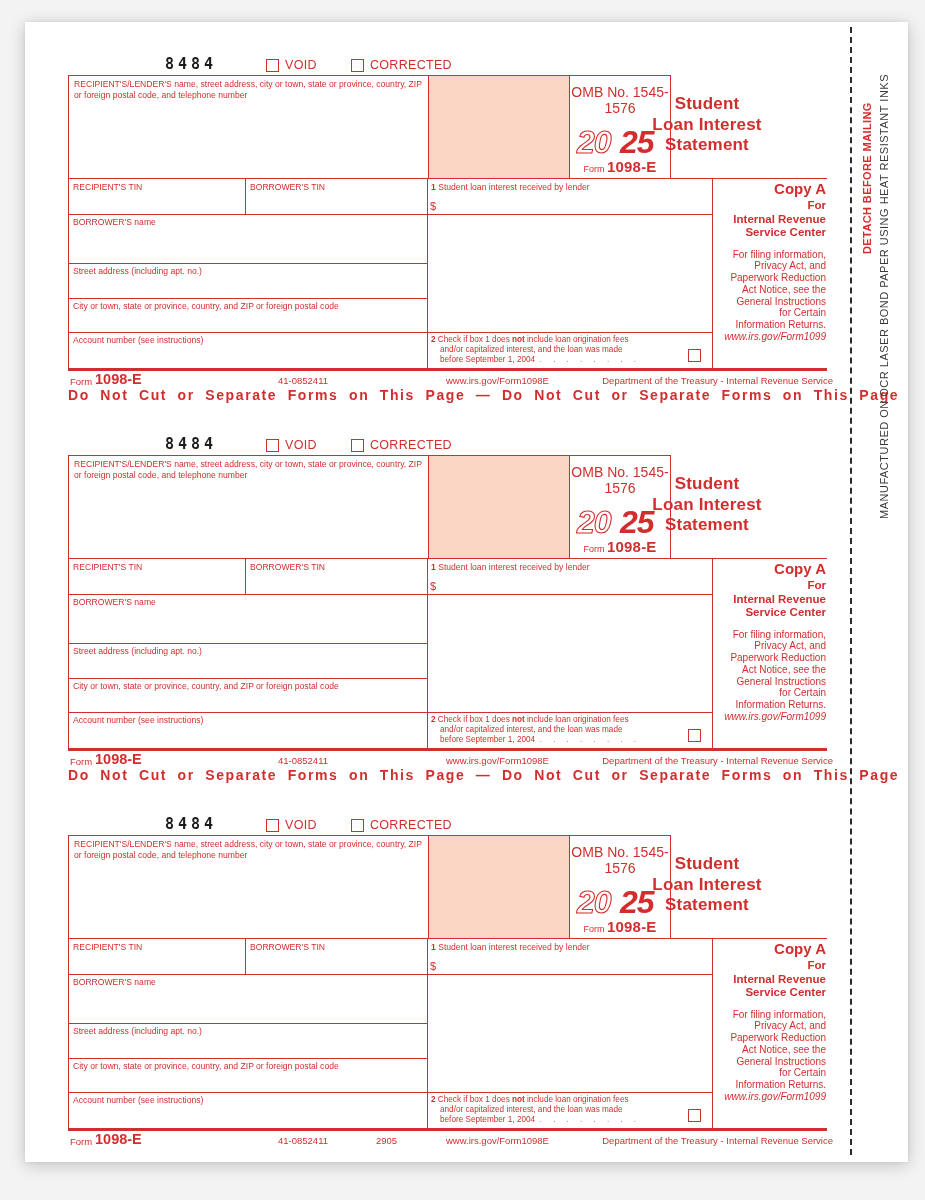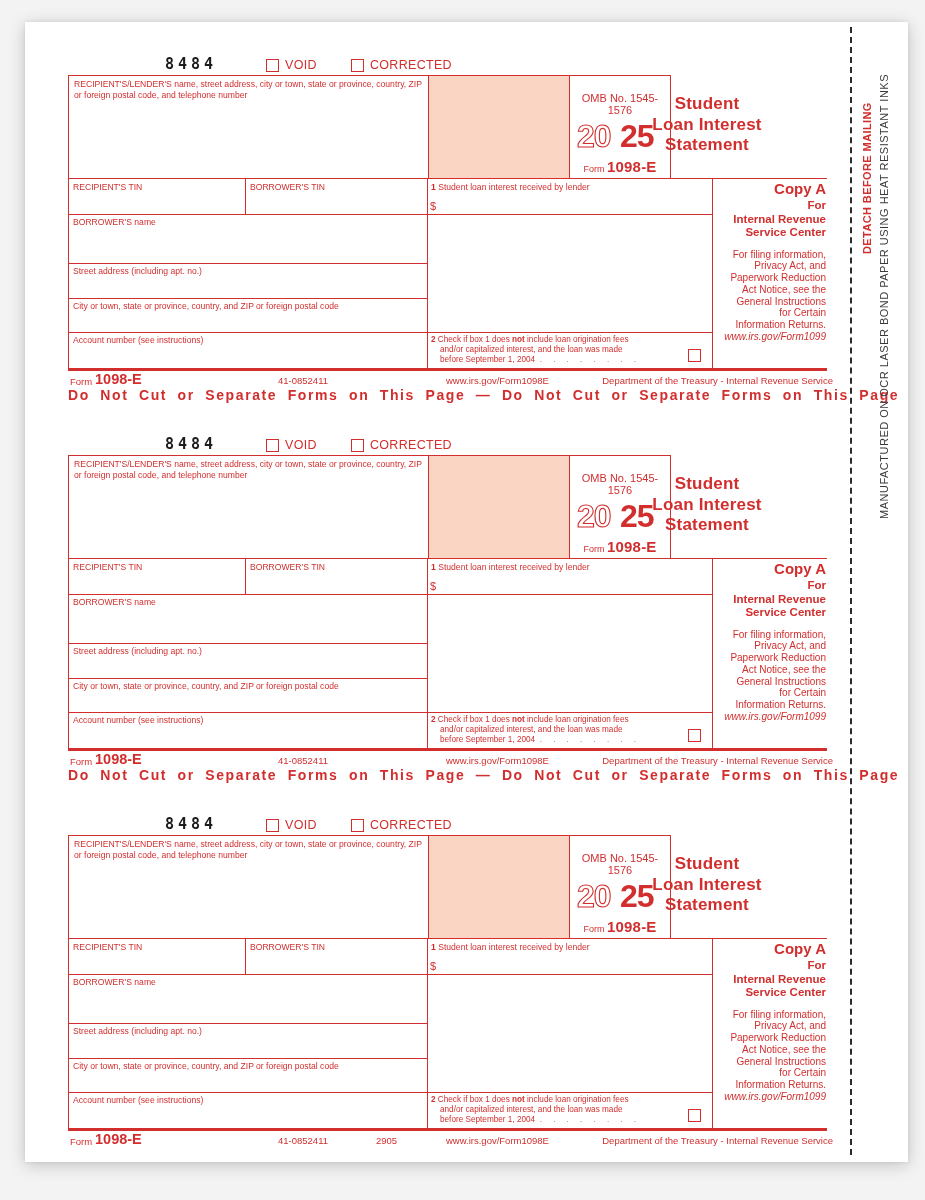--- a/index.html
+++ b/index.html
@@ -35,22 +35,22 @@
     font-size:15px;letter-spacing:4px;color:#1c1c1c;
   }
   .chk-group{position:absolute;top:0;display:flex;align-items:flex-end;gap:6px;}
   .chk-box{width:13px;height:13px;border:1.5px solid #D22E2E;background:#fff;box-sizing:border-box;}
   .chk-label{font-size:12.5px;color:#D22E2E;letter-spacing:.3px;}
 
   .mainbox{position:absolute;left:0;top:17px;width:603px;height:104px;border:1px solid #D22E2E;box-sizing:border-box;}
   .mainbox .lbl{position:absolute;left:5px;top:3px;width:352px;font-size:8.6px;line-height:10.5px;}
   .shade{position:absolute;left:359px;top:0;bottom:0;width:141px;background:#FBD5C3;border-left:1px solid #D22E2E;}
   .ombcell{position:absolute;left:500px;top:0;bottom:0;right:0;border-left:1px solid #D22E2E;text-align:center;}
-  .omb-no{font-size:11px;margin-top:16px;}
-  .yearwrap{margin-top:2px;height:36px;}
+  .omb-no{font-size:14px;margin-top:8px;}
+  .yearwrap{margin-top:8px;height:36px;font-style:italic;}
   .omb-form{position:absolute;bottom:3px;left:0;right:0;font-size:9px;}
   .omb-form b{font-size:15px;letter-spacing:.2px;}
 
   .title{position:absolute;right:0;top:36px;width:240px;text-align:center;
          font-weight:bold;font-size:17px;line-height:20.5px;letter-spacing:.2px;}
 
   .cell-label{position:absolute;font-size:8.6px;line-height:10px;}
   .b1num{font-weight:bold;}
   .dollar{position:absolute;font-size:11px;}
 

